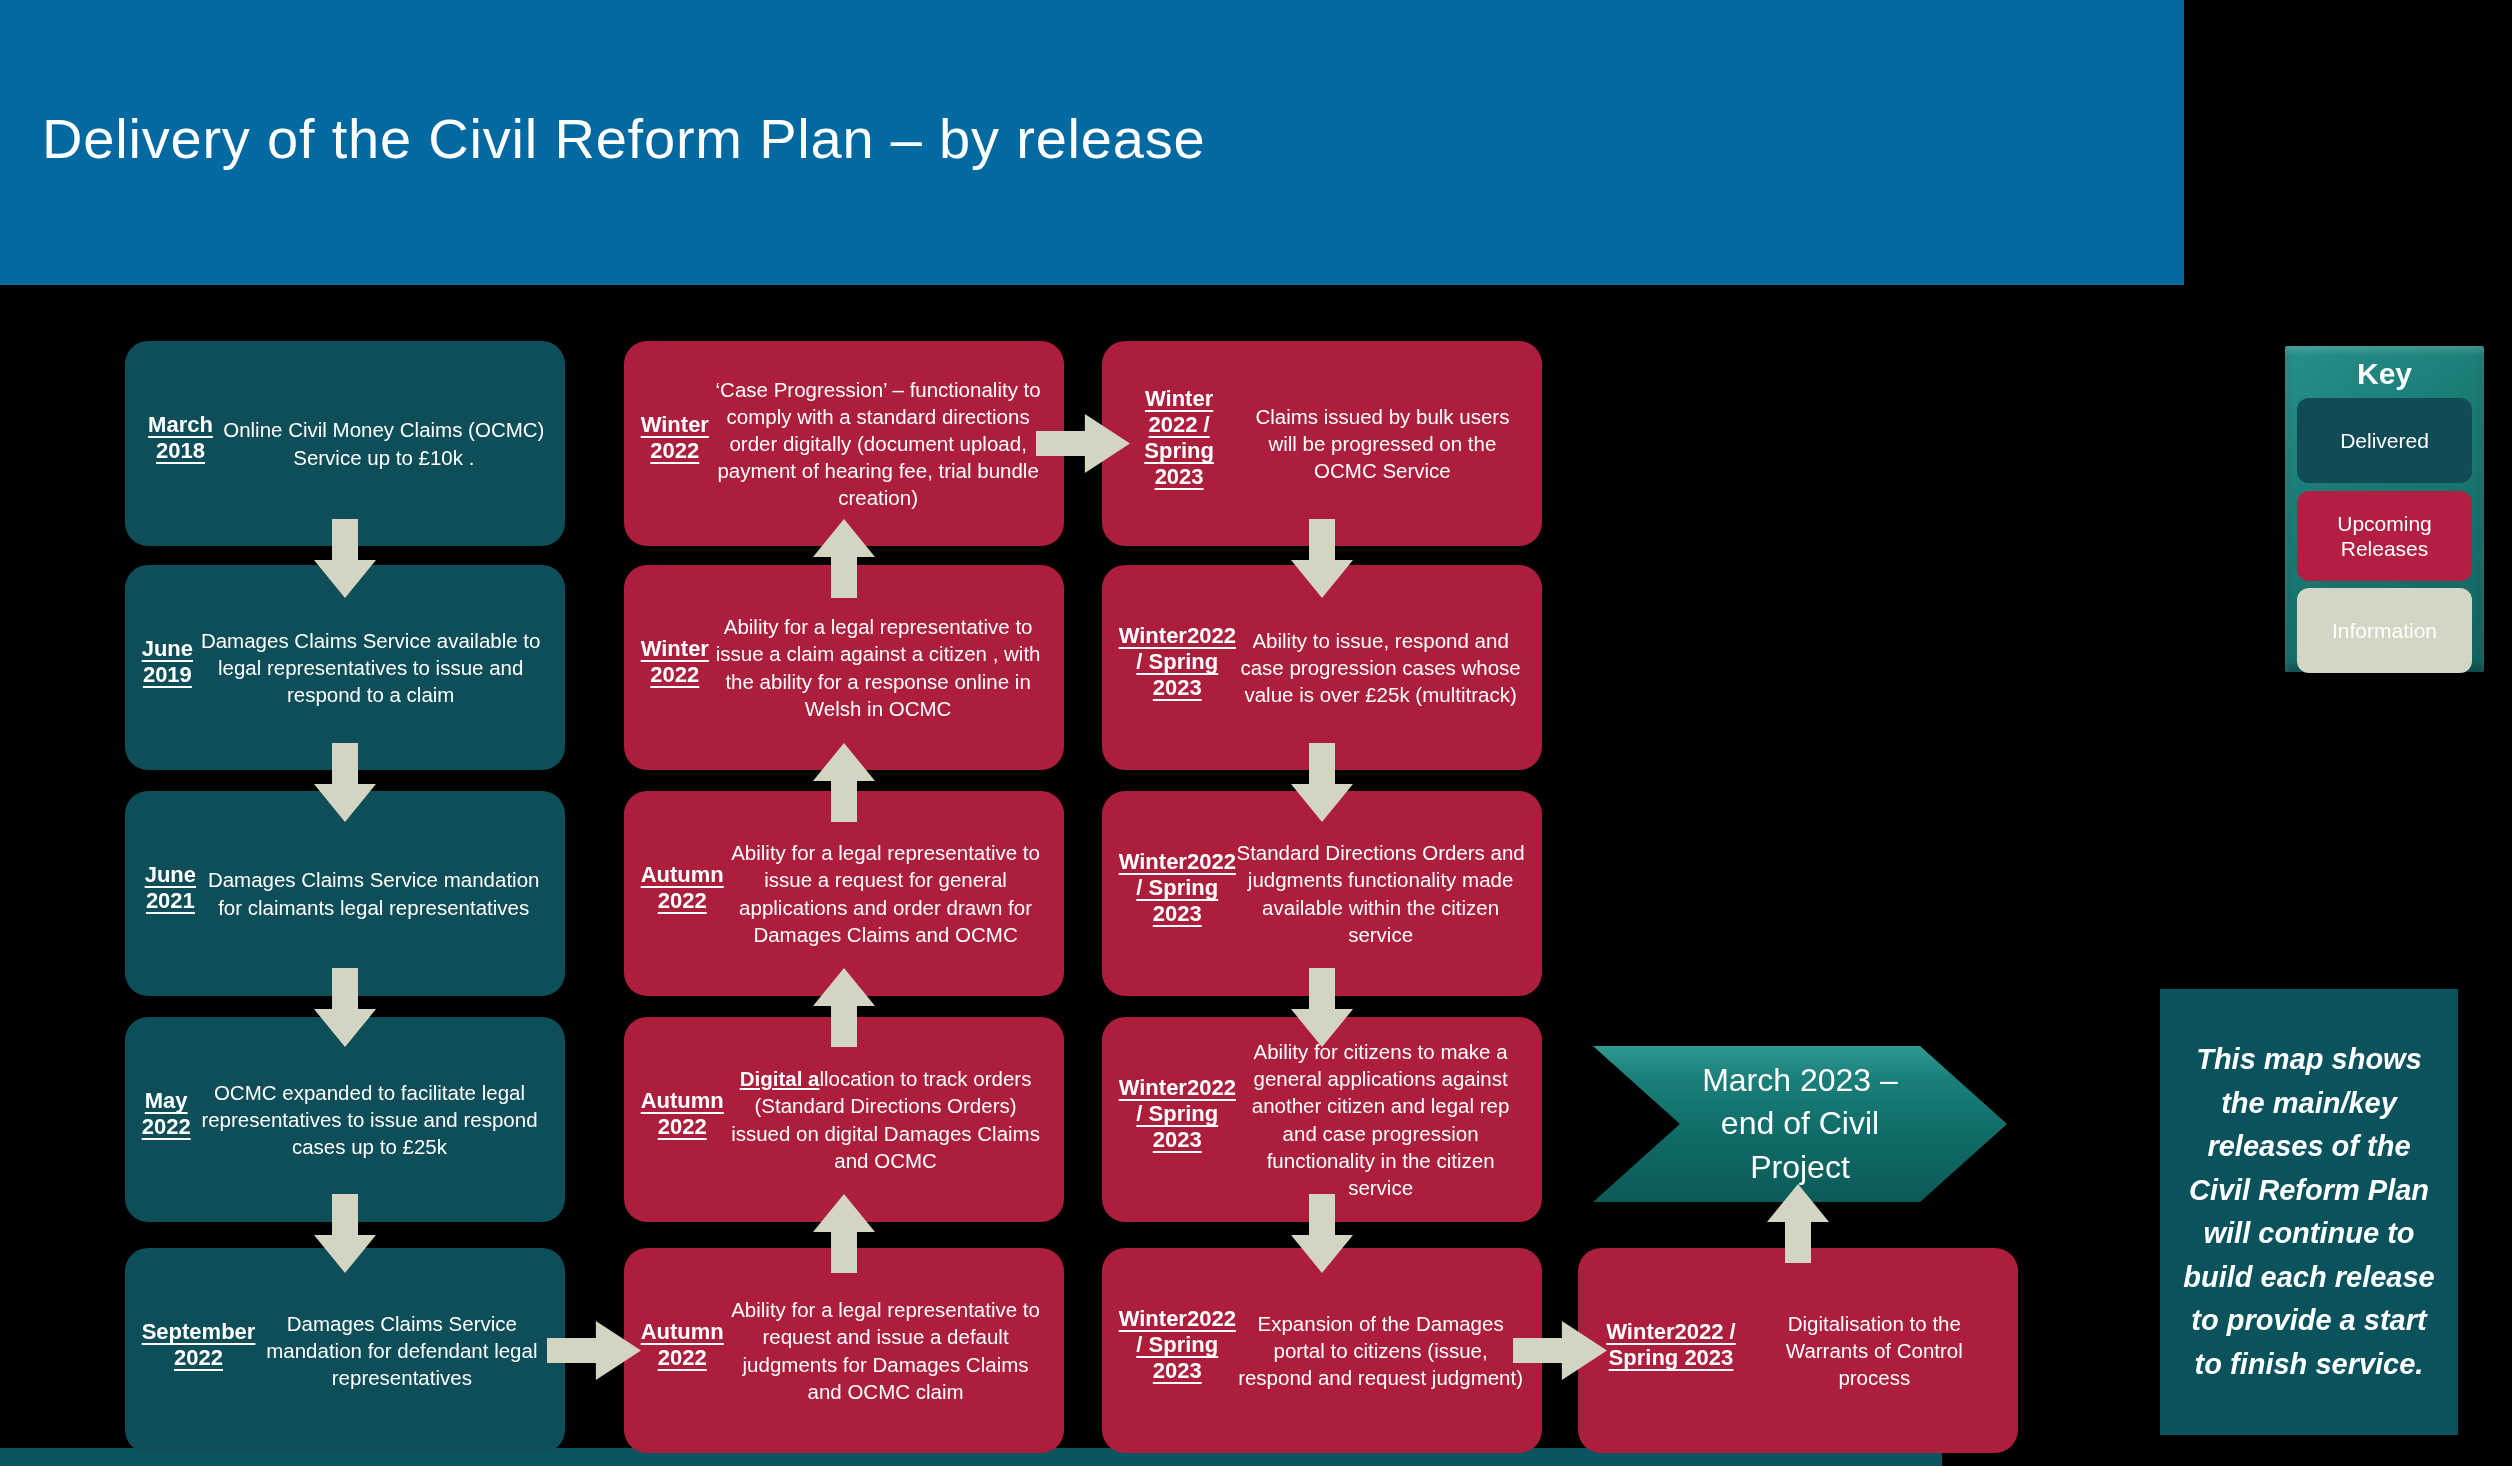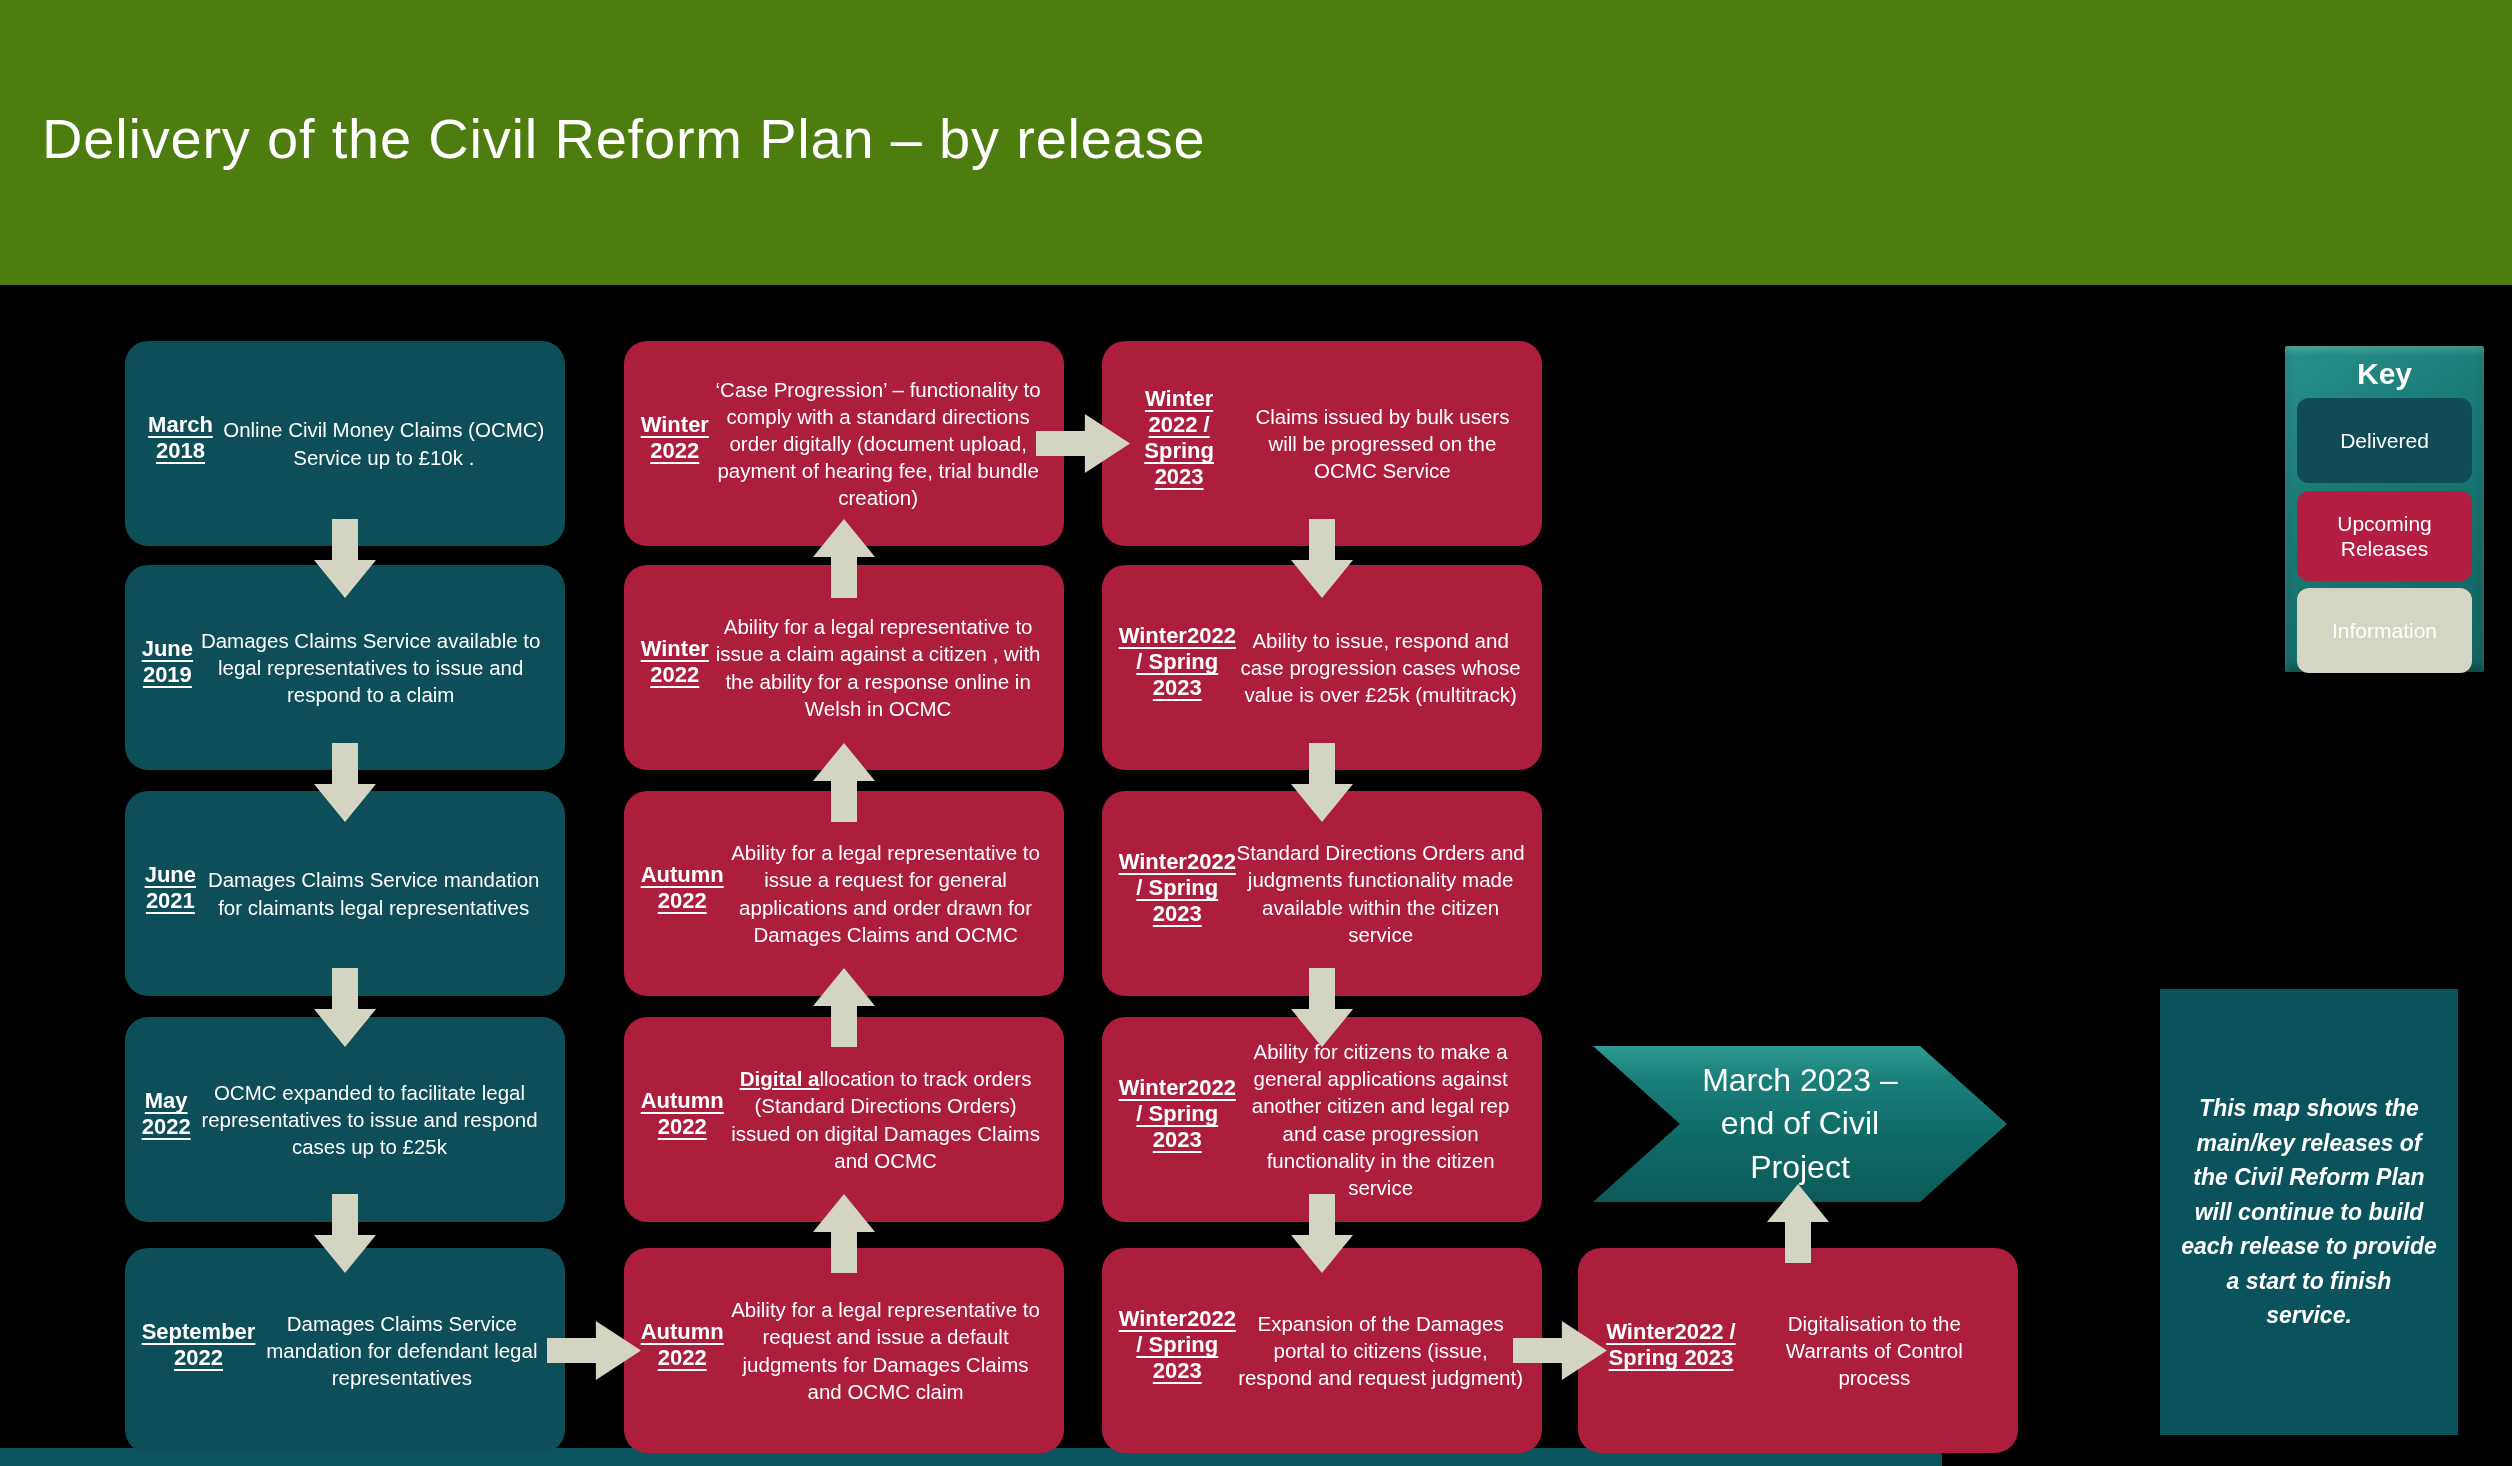--- a/index.html
+++ b/index.html
@@ -1,21 +1,21 @@
 <!DOCTYPE html>
 <html style="font-size:12px"><head>
 <meta charset="utf-8">
 <style>
   html,body{margin:0;padding:0;background:#000;}
   .stage{
     position:relative;width:2512px;height:1467px;background:#000;overflow:hidden;
     font-family:"Liberation Sans",sans-serif;color:#fff;
   }
   
-  .header-band{position:absolute;left:0;top:0;width:2512px;height:285px;background:#4d7c0f;}
+  .header-band{position:absolute;left:0;top:0;width:2184px;height:285px;background:#0369a1;}
   .page-title{position:absolute;left:42px;top:106px;font-size:56px;font-weight:400;letter-spacing:0.8px;color:#fff;white-space:nowrap;}
   
   .box{position:absolute;width:440px;height:205px;border-radius:23px;display:flex;flex-direction:row;justify-content:center;align-items:center;text-align:center;padding:0 16.7px;box-sizing:border-box;z-index:2;}
   .box.delivered{background:#0d4e58;}
   .box.upcoming{background:#ac1e3c;}
   .box-heading{font-size:22px;font-weight:700;text-decoration:underline;text-underline-offset:3.8px;margin-bottom:10.6px;}
   .box-body{font-size:20.5px;line-height:1.32;}
   
   .arrow{position:absolute;background:#d3d5c2;z-index:5;}
   .arrow.down{clip-path:polygon(29% 0,71% 0,71% 52%,100% 52%,50% 100%,0 52%,29% 52%);}
@@ -39,21 +39,21 @@
   .key-title{text-align:center;font-size:30px;font-weight:700;margin:3px 0 7.6px 0;}
   .key-item{width:175px;border-radius:12px;display:flex;align-items:center;justify-content:center;text-align:center;font-size:21px;line-height:1.2;margin:0 auto 7.6px auto;color:#fff;}
   .key-item.delivered{background:#114b56;height:85px;}
   .key-item.upcoming{background:#b31e42;height:90px;}
   .key-item.information{background:#d4d6c3;height:85px;}
   
   .note-box{
     position:absolute;left:2160px;top:989px;width:298px;height:446px;background:#0a525c;
     display:flex;align-items:center;justify-content:center;text-align:center;box-sizing:border-box;padding:7.6px 21px;z-index:2;
   }
-  .note-text{font-size:23px;line-height:1.5;font-style:italic;font-weight:600;}
+  .note-text{font-size:29px;line-height:1.5;font-style:italic;font-weight:600;}
   
   .bottom-strip{position:absolute;left:0;top:1448px;width:1942px;height:19px;background:#0a5560;}
   b.inline-bold{font-weight:700;text-decoration:underline;}
 </style>
 </head>
 <body>
 
 <div class="stage">
   <div class="header-band">
     <div class="page-title">Delivery of the Civil Reform Plan – by release</div>

